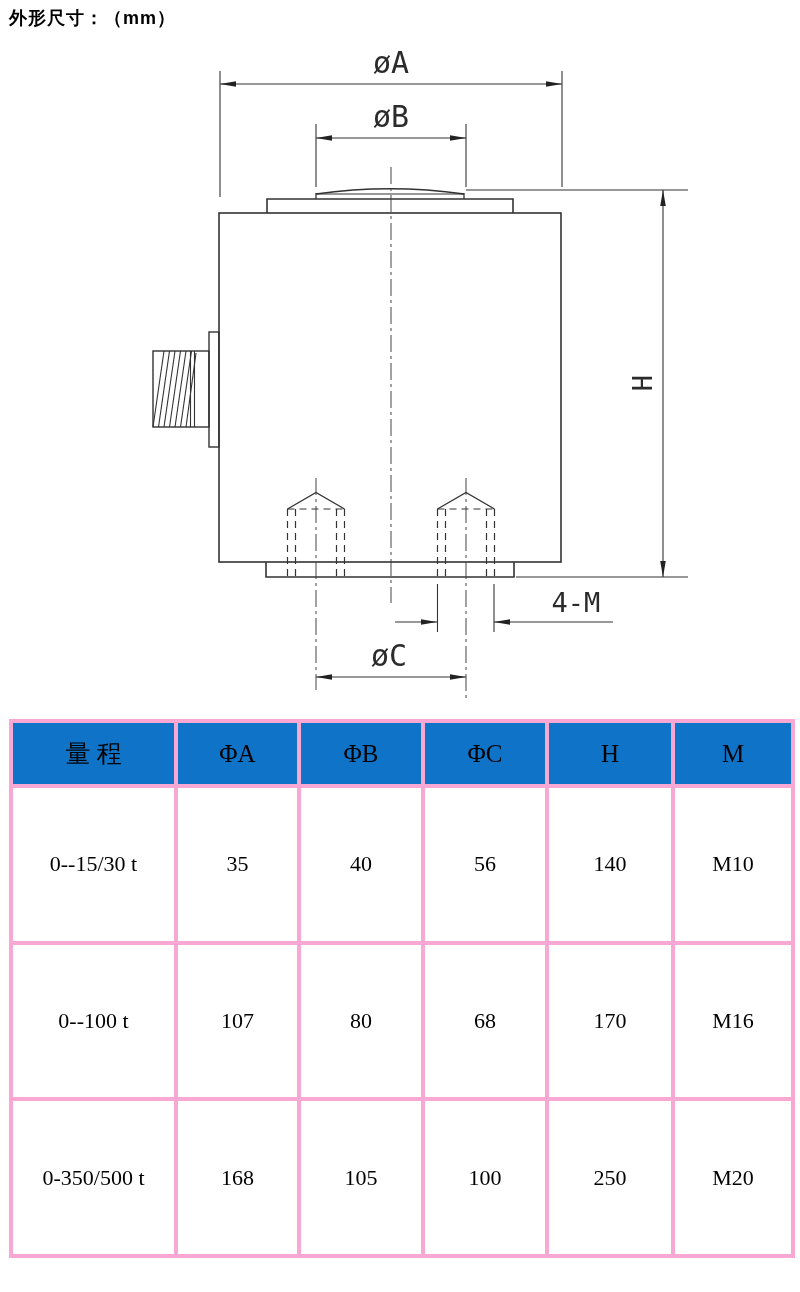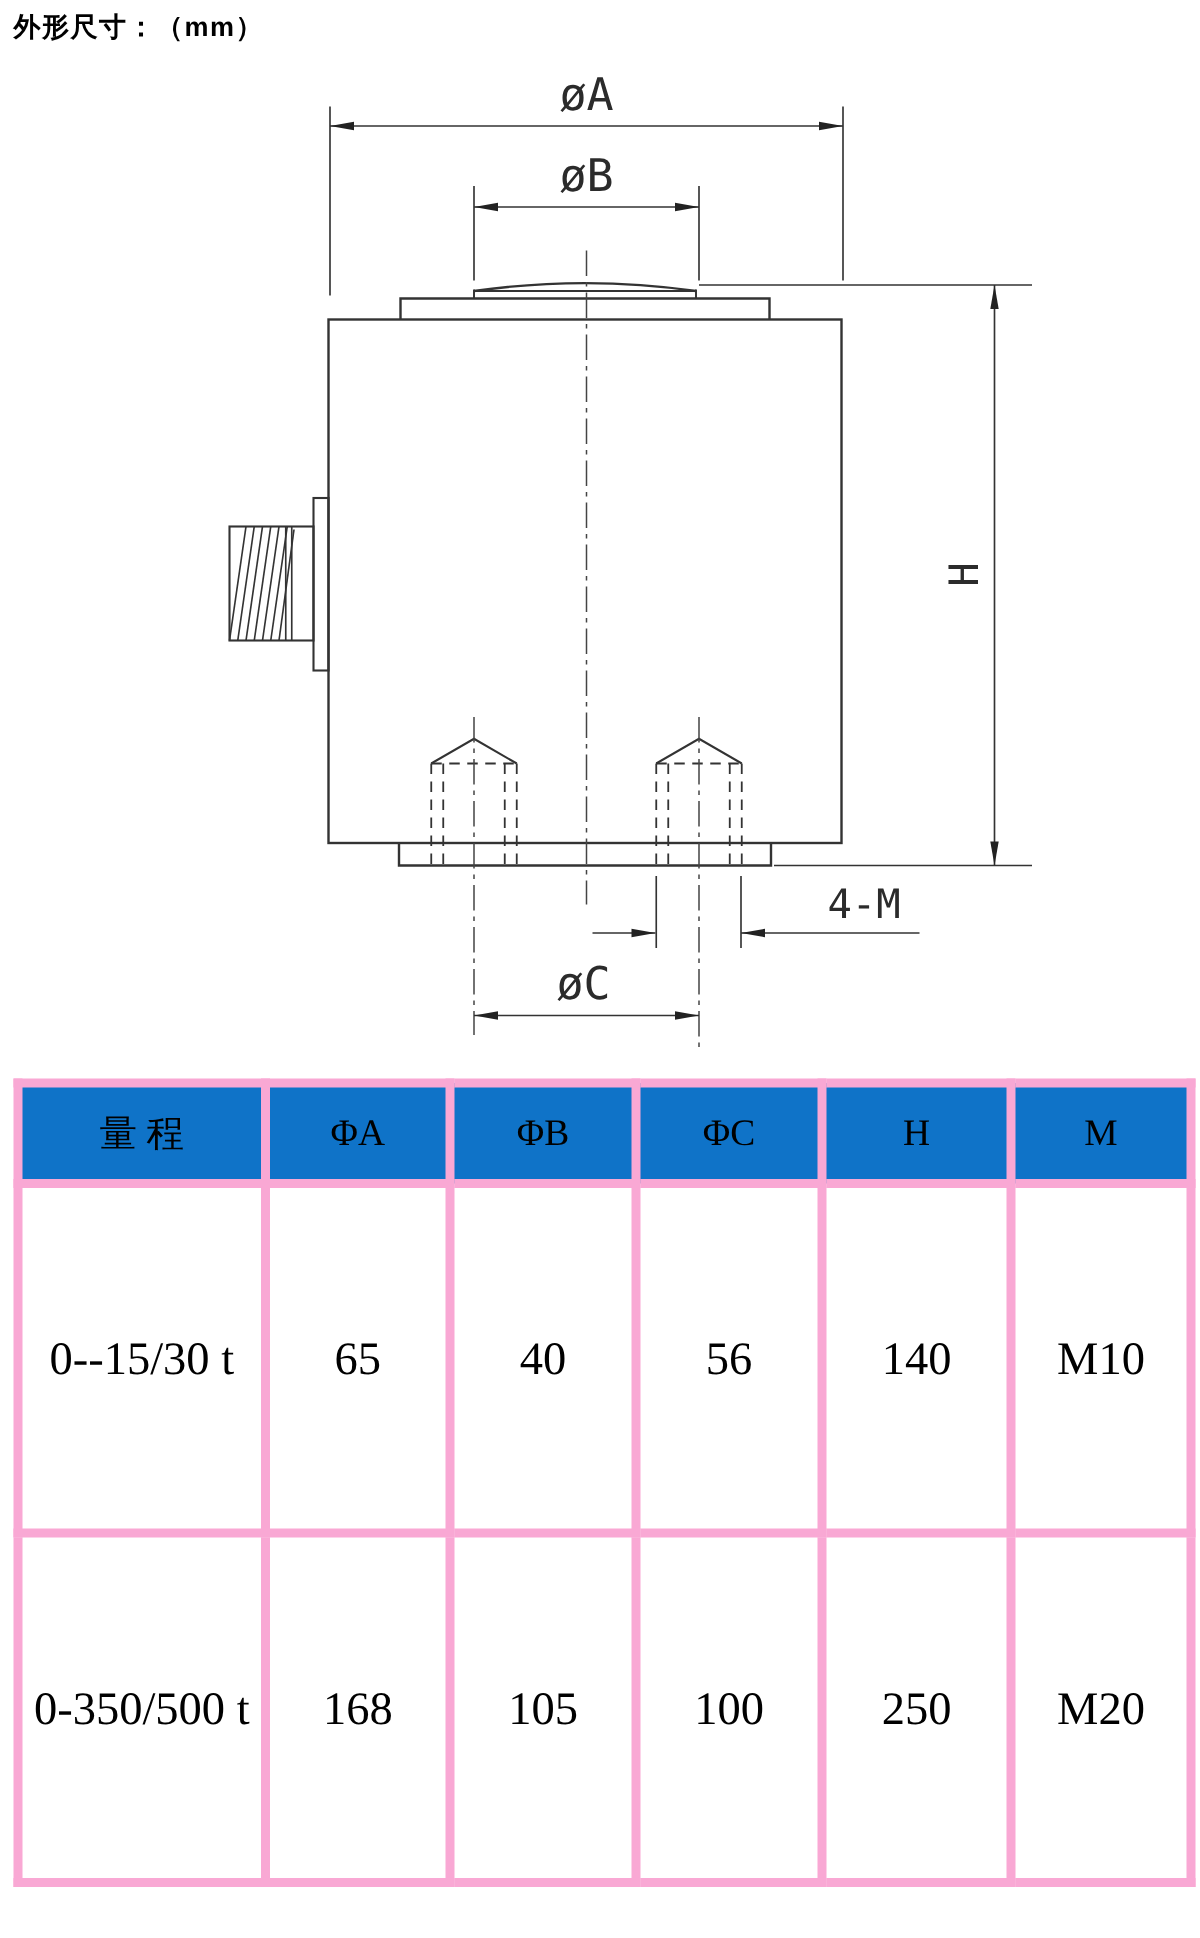--- a/index.html
+++ b/index.html
@@ -21,25 +21,25 @@
   .dim-label-sm{
     font-family:"DejaVu Sans Mono",monospace;
     font-size:27px;fill:#2b2b2b;font-weight:400;
   }
   table.spec-table{
     position:absolute;left:9px;top:719px;width:782px;height:539px;
     border-collapse:collapse;table-layout:fixed;
     font-family:"Liberation Serif",serif;color:#000;
   }
   .spec-table th,.spec-table td{
-    border:6px solid #f9a8d4;text-align:center;vertical-align:middle;
+    border:4px solid #f9a8d4;text-align:center;vertical-align:middle;
     padding:0;font-weight:normal;white-space:nowrap;
   }
   .spec-table th{height:61px;font-size:25px;}
-  .spec-table td{font-size:31px;border-radius:22px;}
+  .spec-table td{font-size:22px;border-radius:22px;}
   .col-0{width:165px;}.col-1{width:123px;}.col-2{width:124px;}
   .col-3{width:124px;}.col-4{width:126px;}.col-5{width:120px;}
 </style>
 </head>
 <body>
 
 <div class="page-title">外形尺寸：（mm）</div>
 
 <svg class="drawing-svg" width="800" height="712" viewBox="0 0 800 712">
 
@@ -164,25 +164,33 @@
         <th>ΦA</th>
         <th>ΦB</th>
         <th>ΦC</th>
         <th>H</th>
         <th>M</th>
       </tr>
   </thead>
   <tbody id="spec-body">
       <tr>
         <td>0--15/30 t</td>
-        <td>65</td>
+        <td>35</td>
         <td>40</td>
         <td>56</td>
         <td>140</td>
         <td>M10</td>
+      </tr>
+      <tr>
+        <td>0--100 t</td>
+        <td>107</td>
+        <td>80</td>
+        <td>68</td>
+        <td>170</td>
+        <td>M16</td>
       </tr>
       <tr>
         <td>0-350/500 t</td>
         <td>168</td>
         <td>105</td>
         <td>100</td>
         <td>250</td>
         <td>M20</td>
       </tr>
     </tbody>

